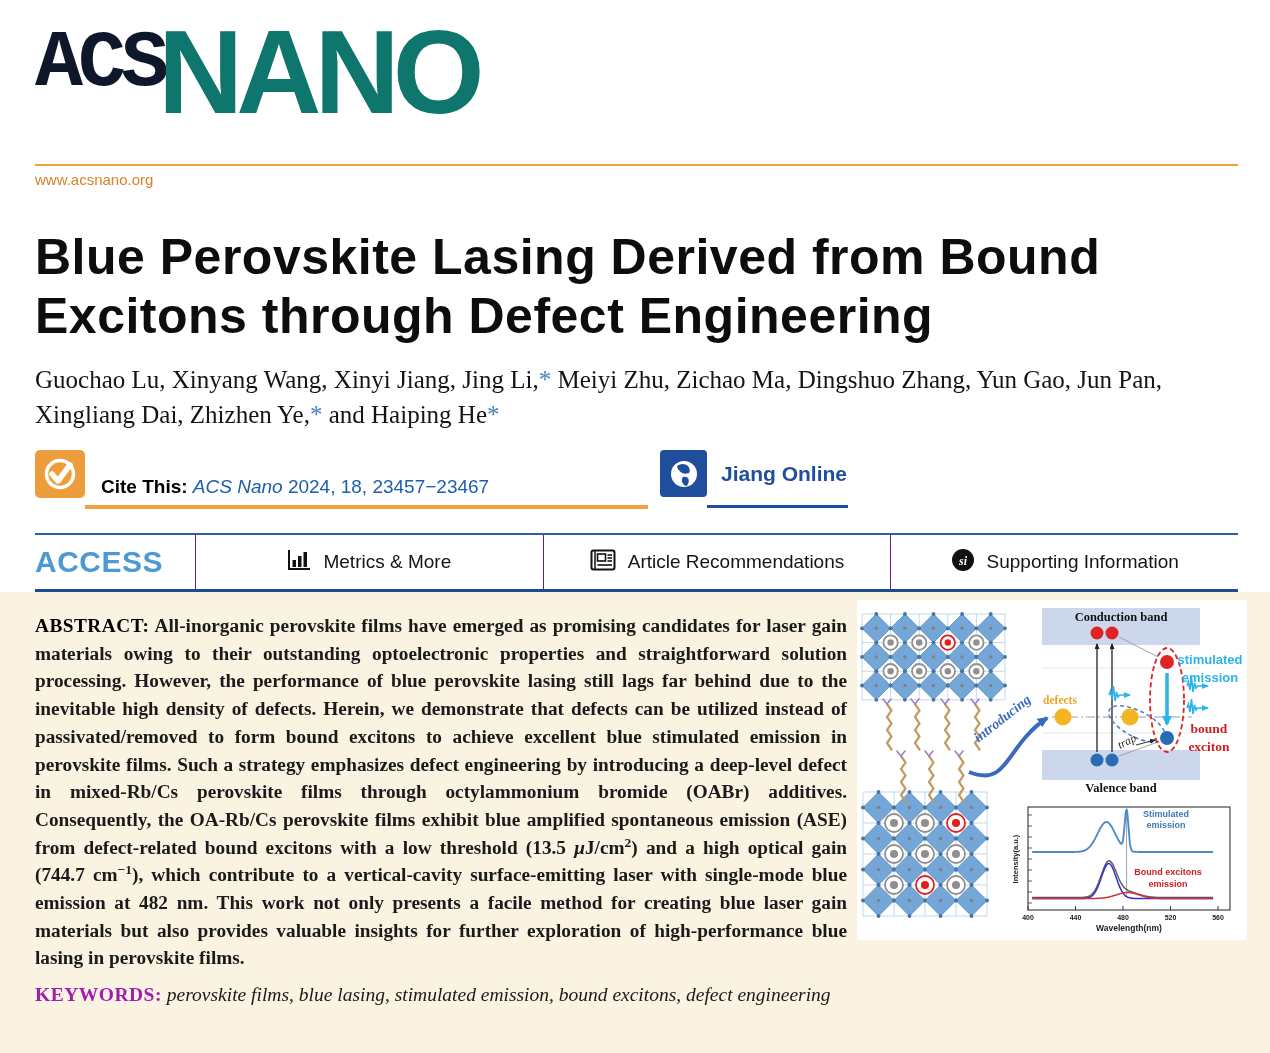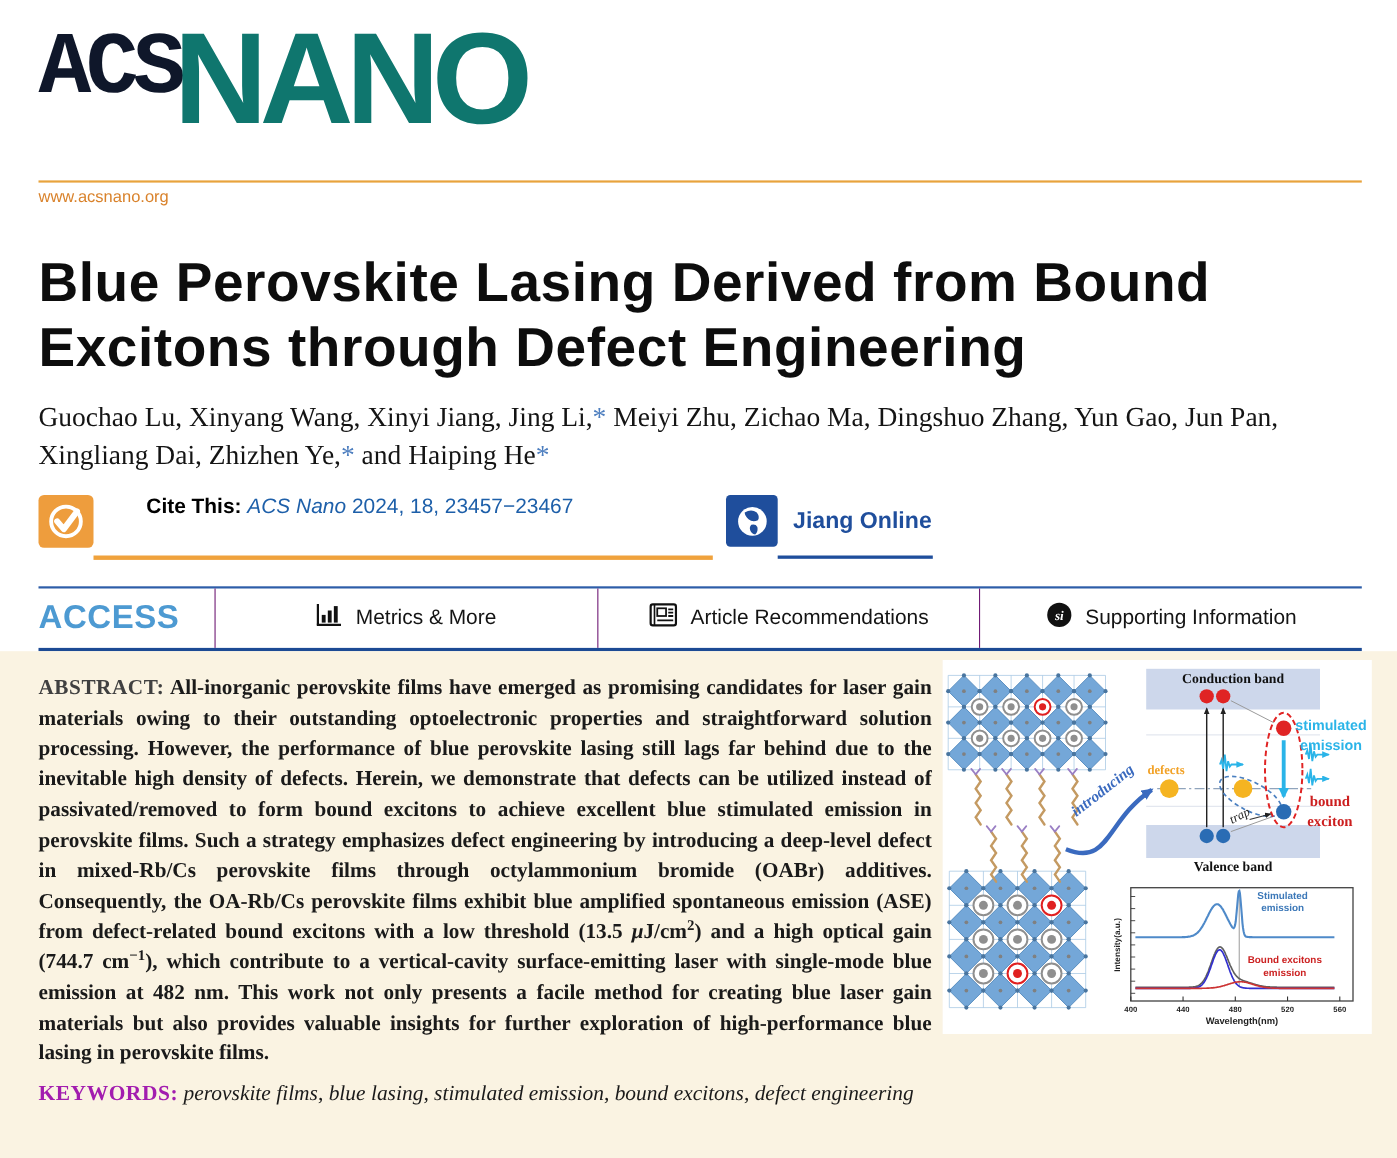--- a/index.html
+++ b/index.html
@@ -12,21 +12,21 @@
   .logo .nano{font-family:Liberation Sans, sans-serif;font-weight:bold;font-size:118px;line-height:.78;
               color:#0f766e;letter-spacing:-7px;margin-left:-6px;}
   .rule-orange{margin:6px 32px 0 35px;border-top:2px solid #e8a33c;}
   .site-url{margin:5px 32px 18px 35px;font-family:"Liberation Sans",sans-serif;font-size:15px;color:#d9822b;}
   .title{margin:40px 30px 0 35px;font-family:"Liberation Sans",sans-serif;font-weight:bold;
          font-size:50px;line-height:1.17;letter-spacing:.5px;color:#0d0d0d;}
   .authors{margin:18px 30px 0 35px;font-size:25px;line-height:1.38;color:#141414;}
   .authors .star{color:#4d7ebf;cursor:pointer;}
   .cite-row{margin:18px 0 0 35px;display:flex;align-items:flex-start;}
   .cite-left{width:613px;}
-  .cite-main{display:flex;align-items:flex-start;gap:32px;}
+  .cite-main{display:flex;align-items:flex-end;}
   .check-box{width:50px;height:48px;background:#ee9d3d;border-radius:5px;flex:0 0 auto;
              display:flex;align-items:center;justify-content:center;}
   .cite-text{margin-left:16px;font-family:"Liberation Sans",sans-serif;font-size:19px;color:#000;}
   .cite-text .lbl{font-weight:bold;}
   .cite-text .jr{color:#1d5fa9;font-style:italic;}
   .cite-text .ct{color:#1d5fa9;}
   .cite-underline{height:4px;background:#f0a23c;margin-left:50px;margin-top:7px;}
   .read-online{margin-left:12px;width:188px;cursor:pointer;}
   .ro-main{display:flex;align-items:center;}
   .globe-box{width:47px;height:47px;background:#1f4e9c;border-radius:4px;flex:0 0 auto;
@@ -38,21 +38,21 @@
                 display:flex;align-items:stretch;height:54px;}
   .access-word{width:160px;display:flex;align-items:center;font-family:"Liberation Sans",sans-serif;
                font-weight:bold;font-size:30px;color:#4d9ad2;letter-spacing:.5px;cursor:pointer;}
   .access-cell{flex:1;display:flex;align-items:center;justify-content:center;gap:12px;
                border-left:1px solid #701a75;font-family:"Liberation Sans",sans-serif;
                font-size:19px;color:#141414;cursor:pointer;}
   .abstract-section{margin-top:0;background:#faf3e2;height:465px;position:relative;
                     padding:20px 0 0 35px;box-sizing:border-box;}
   .abstract-text{width:812px;font-size:19.3px;line-height:27.7px;text-align:justify;
                  font-weight:bold;color:#1a1a1a;}
-  .abstract-text .abs-label{color:#404040;letter-spacing:.5px;}
+  .abstract-text .abs-label{color:#000000;letter-spacing:.5px;}
   .abstract-text sup{font-size:70%;line-height:0;}
   .keywords{margin-top:12px;font-size:19.5px;}
   .keywords .kw-label{font-weight:bold;color:#a21caf;letter-spacing:.5px;}
   .keywords .kw-text{font-style:italic;color:#1a1a1a;}
   .graphic-panel{position:absolute;top:8px;right:23px;width:390px;height:340px;background:#ffffff;}
 </style>
 </head>
 <body>
 
 <div class="masthead">

